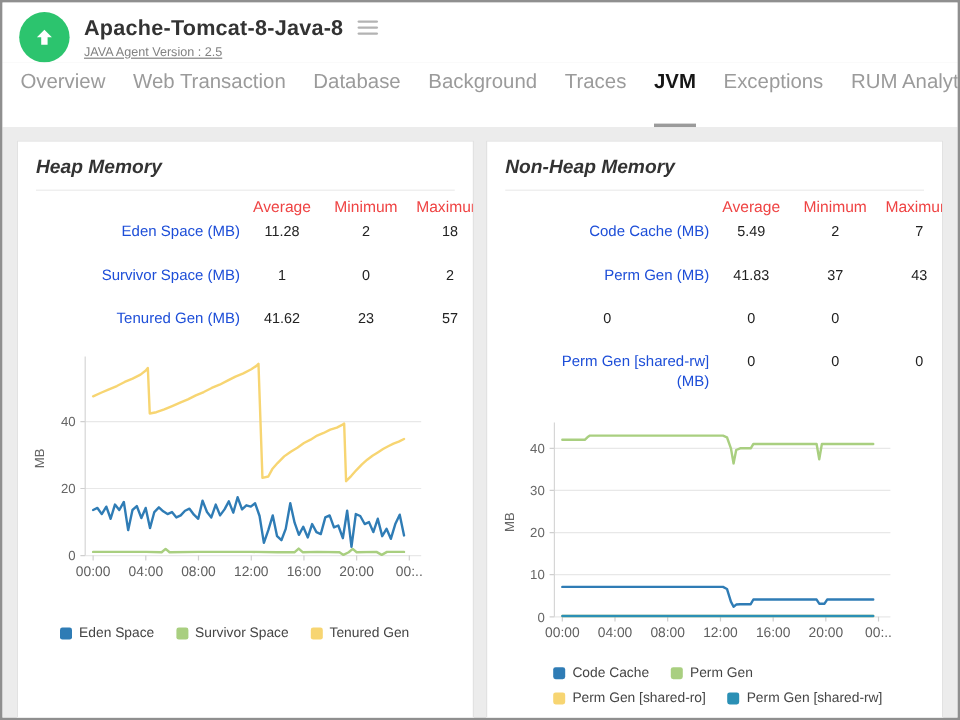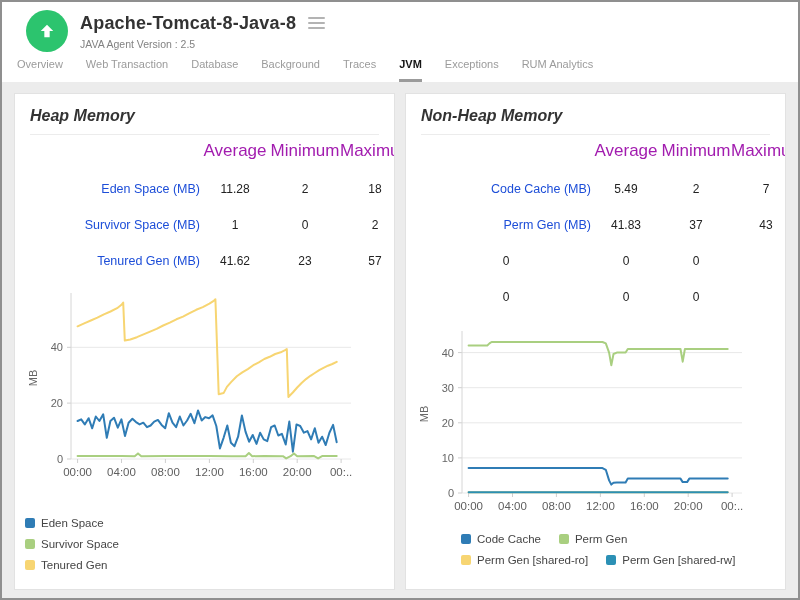--- a/index.html
+++ b/index.html
@@ -1,54 +1,54 @@
 <!DOCTYPE html>
 <html><head>
 <meta charset="utf-8">
 <style>
   html,body { margin:0; padding:0; background:#fff; font-family:"Liberation Sans",sans-serif; }
   .frame { width:800px; height:600px; box-sizing:border-box; border:2px solid #8f8f8f;
            background:#ececec; overflow:hidden; display:flex; flex-direction:column; }
   
-  .header { background:#fff; padding:8px 14px 0 24px; display:flex; align-items:flex-start; }
+  .header { background:#fff; padding:8px 14px 0 14px; display:flex; align-items:flex-start; }
   .avatar { width:42px; height:42px; border-radius:50%; background:#2cc46e; flex:0 0 auto;
             display:flex; align-items:center; justify-content:center; }
   .titleblock { margin-left:12px; padding-top:2px; }
   .titlerow { display:flex; align-items:center; gap:12px; }
   .title { font-size:18px; font-weight:700; color:#333; letter-spacing:.2px; }
   .hamburger { width:17px; cursor:pointer; padding:2px 0; }
   .hamburger i { display:block; height:2px; background:#b3b3b3; margin:3px 0; border-radius:1px; }
-  .subtitle { font-size:10.5px; color:#828282; margin-top:4px; }
+  .subtitle { font-size:10.5px; color:#828282; margin-top:4px;text-decoration:underline; }
   
   .tabs { background:#fff; display:flex; gap:23px; padding:6px 15px 0 15px; }
-  .tab { font-size:11px; color:#9b9b9b; padding-bottom:9px; cursor:pointer; white-space:nowrap; }
+  .tab { font-size:17px; color:#9b9b9b; padding-bottom:25px; cursor:pointer; white-space:nowrap; }
   .tab.active { color:#161616; font-weight:700; border-bottom:3px solid #9b9b9b; }
   
   .content { flex:1; display:flex; gap:10px; padding:11px 12px 10px 12px; background:#ececec; }
   .panel { background:#fff; border:1px solid #e2e2e2; width:381px; height:497px;
            box-sizing:border-box; overflow:hidden; flex:0 0 auto; }
   .panel h2 { font-size:16px; font-weight:700; color:#333; margin:13px 15px 9px 15px;font-style:italic; }
   .pdivider { border-top:1px solid #ececec; margin:0 15px; }
   
   .mtable { margin-top:6px; }
   .trow { display:grid; grid-template-columns:170px 70px 70px 70px; padding-left:15px; align-items:start; }
-  .trow.head { color:#a21caf; font-size:17px; margin-bottom:20px; }
+  .trow.head { color:#ef4444; font-size:13px; margin-bottom:5px; }
   .trow.data { margin-bottom:19px; }
   .trow .cell { text-align:center; }
   .trow .rlabel { font-size:12.5px; color:#1d4ed8; padding-left:42px; line-height:17px; max-width:146px;text-align:right; }
   .trow .val { font-size:12px; color:#222; line-height:17px; }
   
   .chartbox { margin:2px 0 0 6px; }
   svg text { font-size:11px; fill:#666; }
   svg text.xl { font-size:11.5px; fill:#5e5e5e; }
   
   .legend { display:flex; flex-wrap:wrap; font-size:11.5px; color:#454545; }
   .legend .litem { display:inline-flex; align-items:center; margin-right:18px; margin-bottom:9px; cursor:pointer; }
   .legend .litem i { width:10px; height:10px; border-radius:2px; margin-right:6px; display:inline-block; }
-  .legend-heap { justify-content:center; margin-top:24px; padding:0 10px;flex-direction:column; }
+  .legend-heap { justify-content:center; margin-top:24px; padding:0 10px; }
   .legend-nonheap { margin:8px 0 0 55px; max-width:300px; }
 </style>
 </head>
 <body>
 
 <div class="frame">
 
   <div class="header">
     <div class="avatar">
       <span style="display:flex;">
@@ -181,20 +181,21 @@
             <span class="cell val">41.83</span>
             <span class="cell val">37</span>
             <span class="cell val">43</span>
           </div>
           <div class="trow data">
             <span class="cell val">0</span>
             <span class="cell val">0</span>
             <span class="cell val">0</span>
           </div>
           <div class="trow data">
+            <span class="rlabel">Perm Gen [shared-rw] (MB)</span>
             <span class="cell val">0</span>
             <span class="cell val">0</span>
             <span class="cell val">0</span>
           </div>
         </div>
       <div class="chartbox">
         <svg viewBox="0 0 340 196" width="340" height="196">
             <line x1="50" y1="168.0" x2="330" y2="168.0" stroke="#e8e8e8" stroke-width="1"></line>
             <line x1="46" y1="168.0" x2="50" y2="168.0" stroke="#cfcfcf"></line>
             <text x="42" y="172.0" text-anchor="end">0</text>

